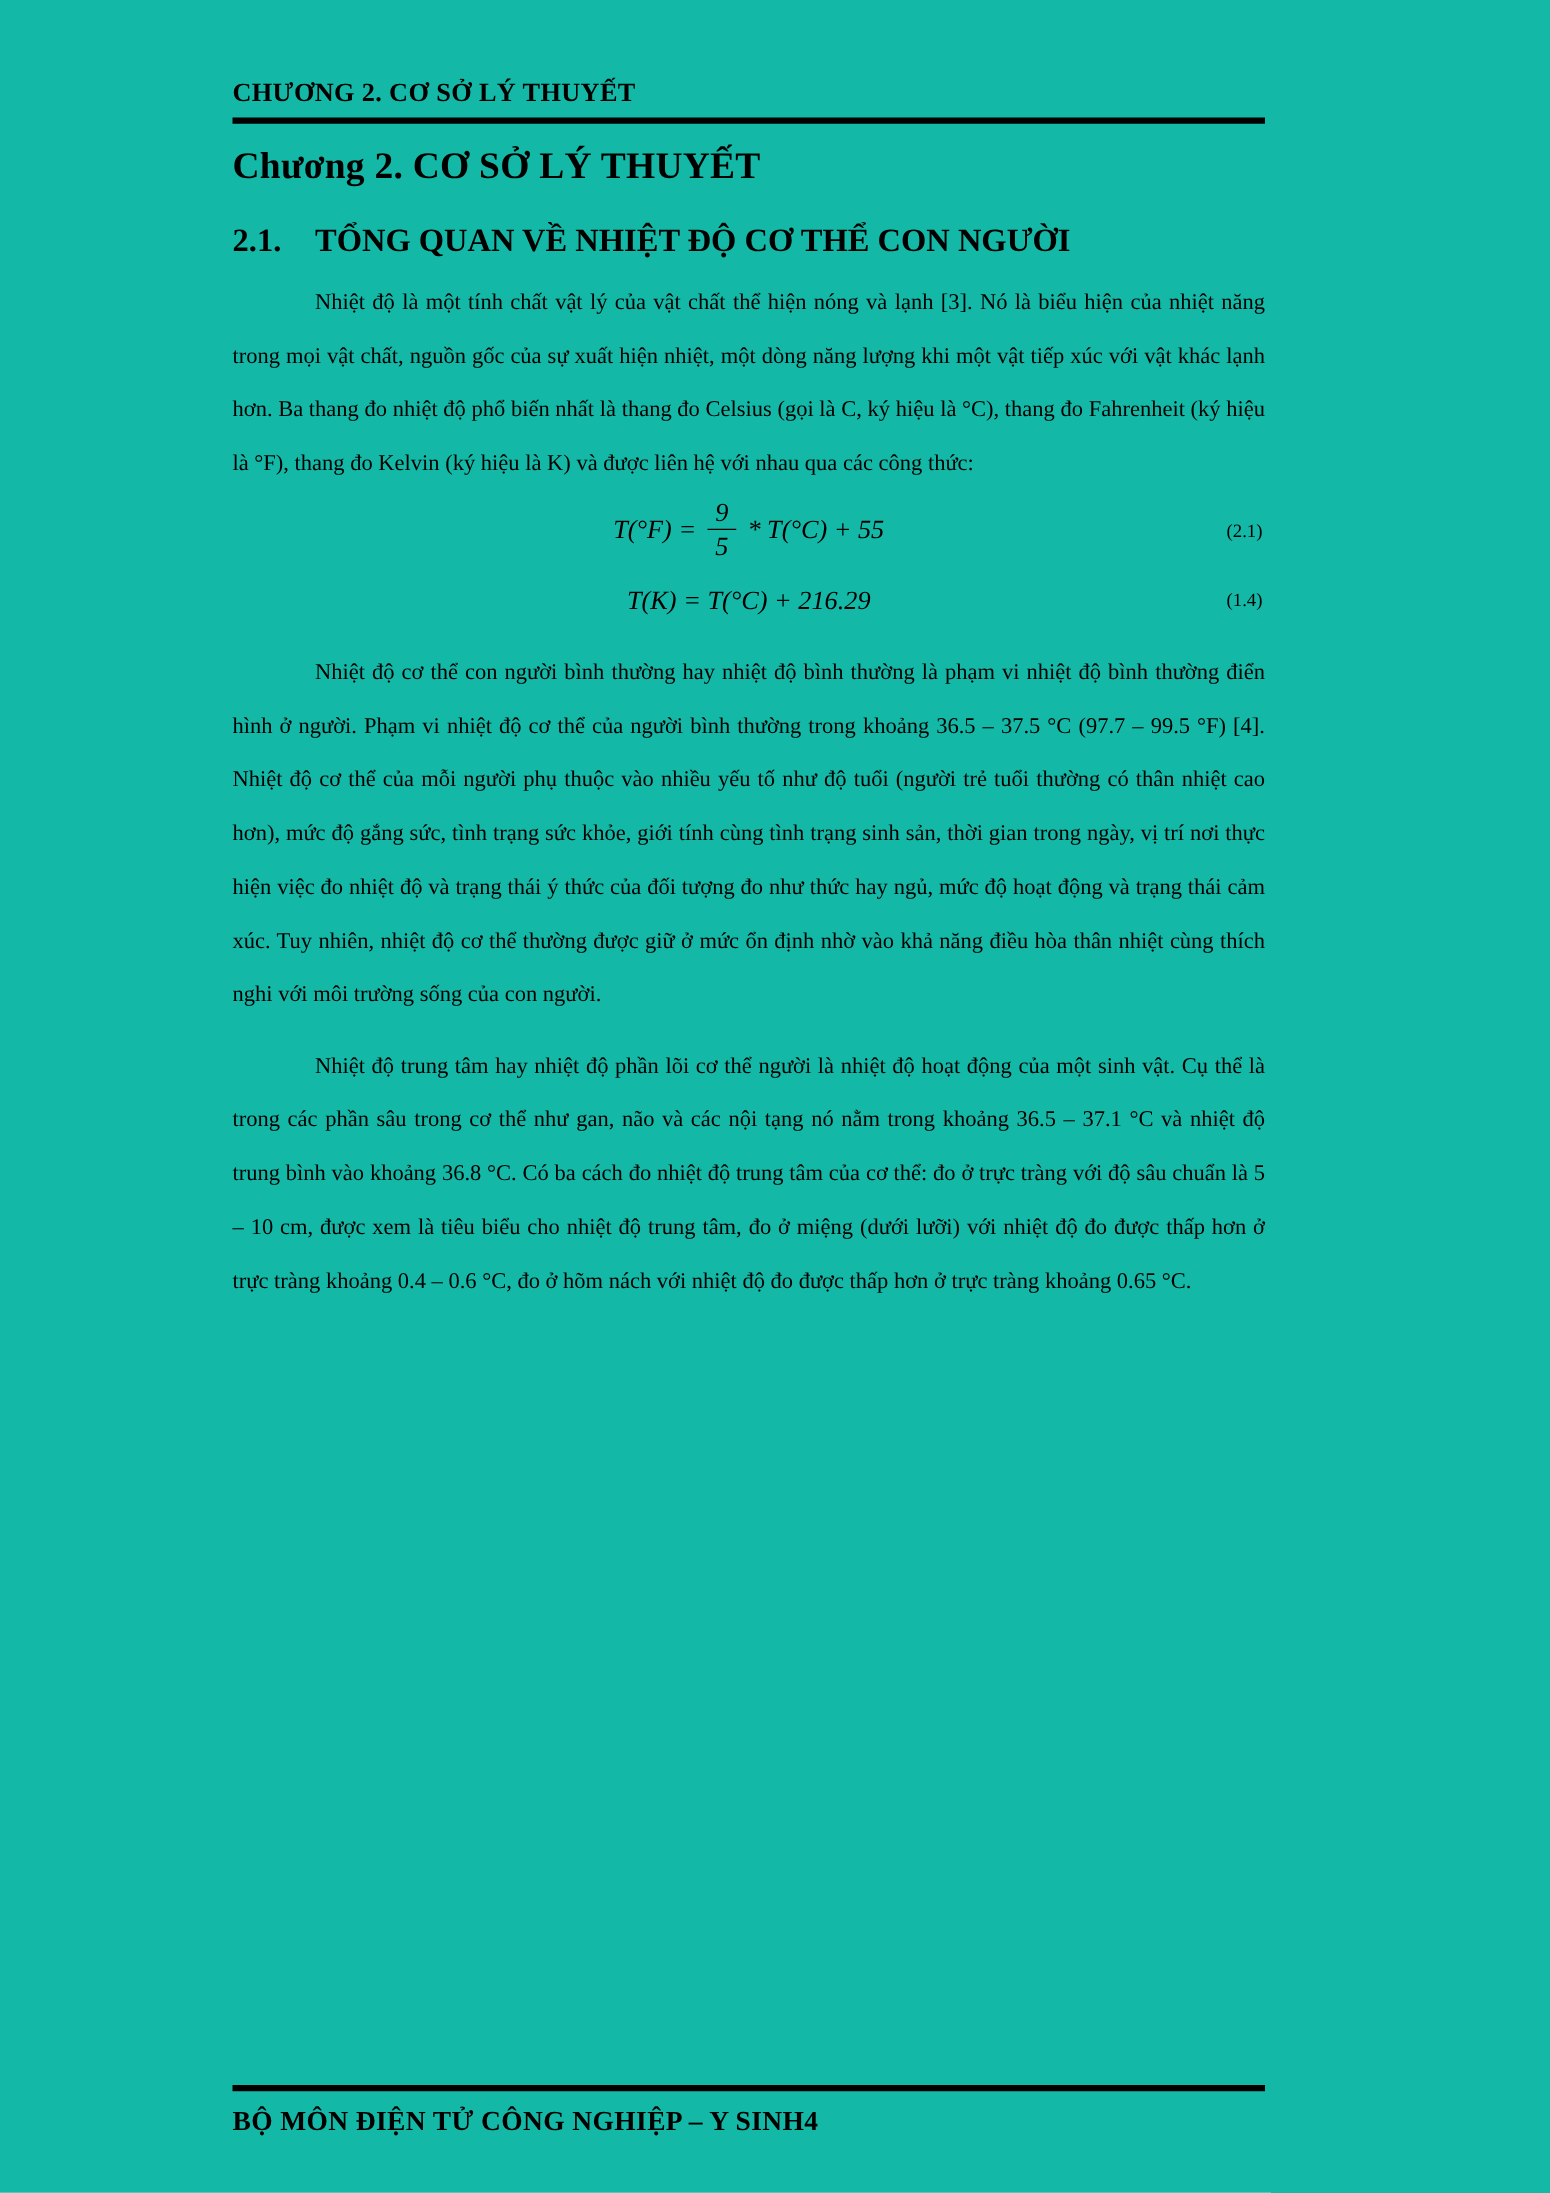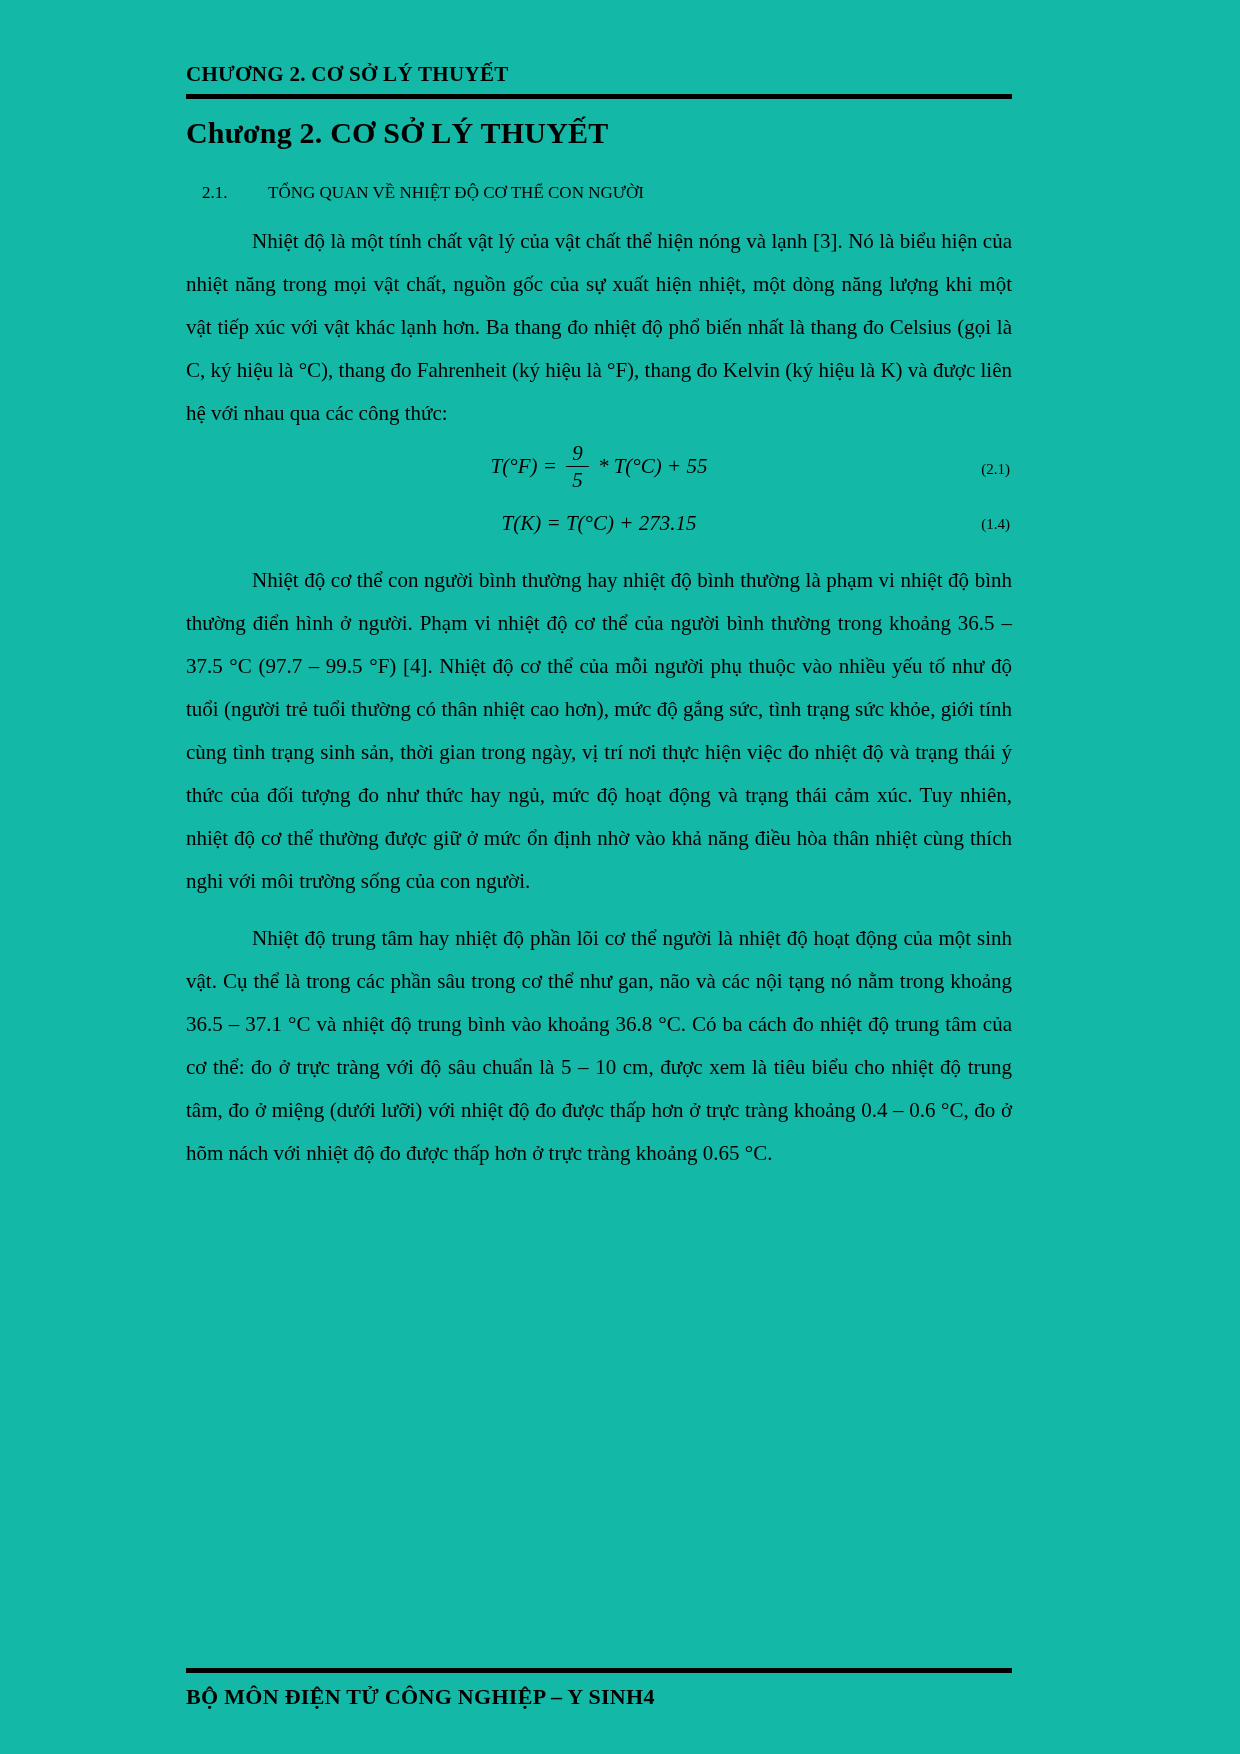--- a/index.html
+++ b/index.html
@@ -40,31 +40,31 @@
     right: 228px;
   }
   .chapter-title {
     font-size: 30px;
     font-weight: bold;
     line-height: 40px;
     margin: 9px 0 0 0;
     letter-spacing: 0.2px;
   }
   .section-heading {
-    font-size: 17px;
-    font-weight: normal;
+    font-size: 26px;
+    font-weight: bold;
     line-height: 26px;
-    margin: 27px 0 0 16px;
+    margin: 27px 0 0 0;
   }
   .section-number {
     display: inline-block;
     width: 66px;
   }
   .body-para {
-    font-size: 21px;
+    font-size: 18px;
     line-height: 43px;
     text-align: justify;
     text-indent: 66px;
     margin: 14px 0 0 0;
   }
   .equation-row {
     position: relative;
     font-size: 21px;
     line-height: 43px;
     text-align: center;
@@ -135,21 +135,21 @@
     </h2>
 
     <p class="body-para">Nhiệt độ là một tính chất vật lý của vật chất thể hiện nóng và lạnh [3]. Nó là biểu hiện của nhiệt năng trong mọi vật chất, nguồn gốc của sự xuất hiện nhiệt, một dòng năng lượng khi một vật tiếp xúc với vật khác lạnh hơn. Ba thang đo nhiệt độ phổ biến nhất là thang đo Celsius (gọi là C, ký hiệu là °C), thang đo Fahrenheit (ký hiệu là °F), thang đo Kelvin (ký hiệu là K) và được liên hệ với nhau qua các công thức:</p>
 
     <div class="equation-row">
       <span class="equation"><span>T(°F) =</span> <span class="frac"><span class="num">9</span><span class="den">5</span></span> <span>* T(°C) + 55</span></span>
       <span class="eq-label">(2.1)</span>
     </div>
 
     <div class="equation-row">
-      <span class="equation">T(K) = T(°C) + 273.15</span>
+      <span class="equation">T(K) = T(°C) + 216.29</span>
       <span class="eq-label">(1.4)</span>
     </div>
 
     <p class="body-para">Nhiệt độ cơ thể con người bình thường hay nhiệt độ bình thường là phạm vi nhiệt độ bình thường điển hình ở người. Phạm vi nhiệt độ cơ thể của người bình thường trong khoảng 36.5 – 37.5 °C (97.7 – 99.5 °F) [4]. Nhiệt độ cơ thể của mỗi người phụ thuộc vào nhiều yếu tố như độ tuổi (người trẻ tuổi thường có thân nhiệt cao hơn), mức độ gắng sức, tình trạng sức khỏe, giới tính cùng tình trạng sinh sản, thời gian trong ngày, vị trí nơi thực hiện việc đo nhiệt độ và trạng thái ý thức của đối tượng đo như thức hay ngủ, mức độ hoạt động và trạng thái cảm xúc. Tuy nhiên, nhiệt độ cơ thể thường được giữ ở mức ổn định nhờ vào khả năng điều hòa thân nhiệt cùng thích nghi với môi trường sống của con người.</p>
 
     <p class="body-para">Nhiệt độ trung tâm hay nhiệt độ phần lõi cơ thể người là nhiệt độ hoạt động của một sinh vật. Cụ thể là trong các phần sâu trong cơ thể như gan, não và các nội tạng nó nằm trong khoảng 36.5 – 37.1 °C và nhiệt độ trung bình vào khoảng 36.8 °C. Có ba cách đo nhiệt độ trung tâm của cơ thể: đo ở trực tràng với độ sâu chuẩn là 5 – 10 cm, được xem là tiêu biểu cho nhiệt độ trung tâm, đo ở miệng (dưới lưỡi) với nhiệt độ đo được thấp hơn ở trực tràng khoảng 0.4 – 0.6 °C, đo ở hõm nách với nhiệt độ đo được thấp hơn ở trực tràng khoảng 0.65 °C.</p>
 
   </main>
 
   <footer class="page-footer">

